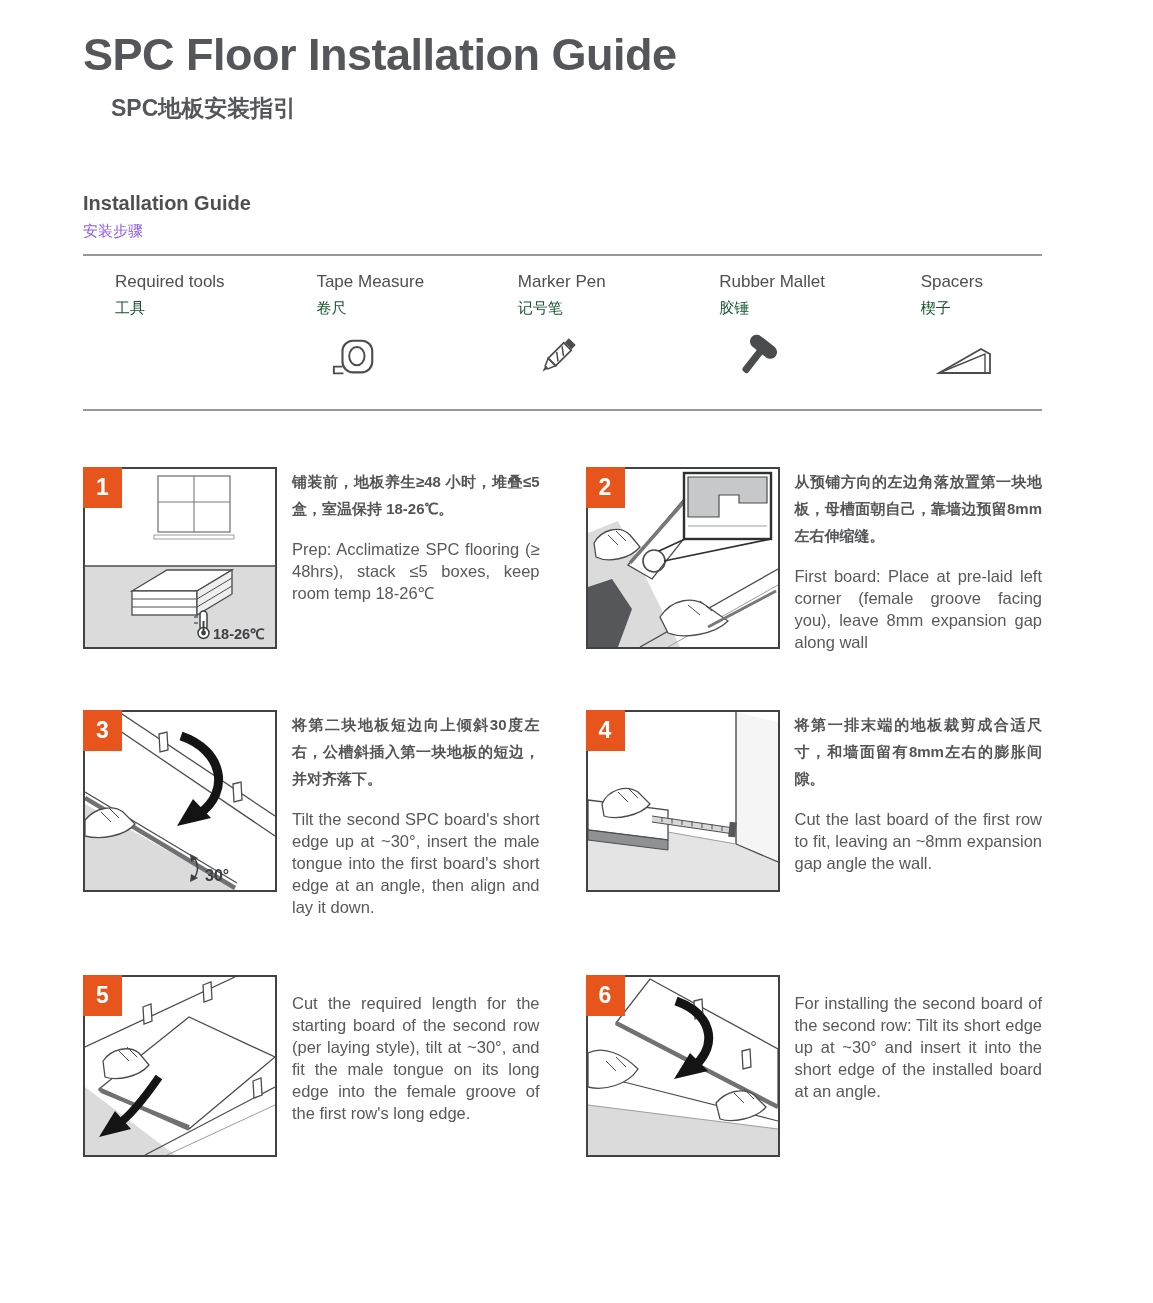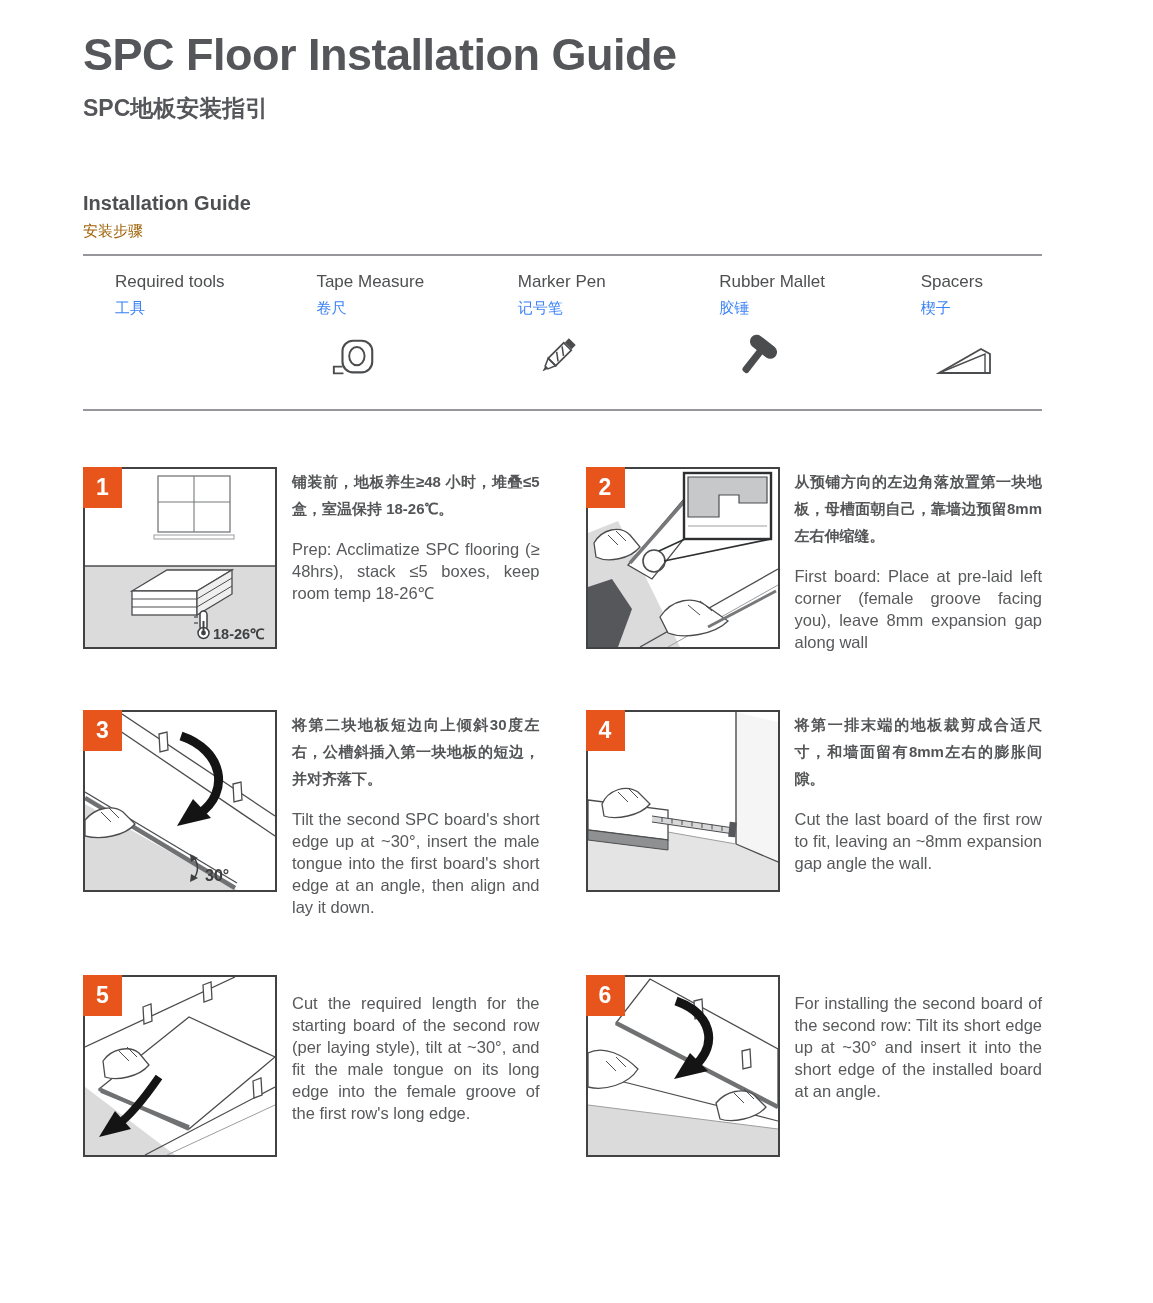--- a/index.html
+++ b/index.html
@@ -1,33 +1,33 @@
 <!DOCTYPE html>
 <html><head>
 <meta charset="utf-8">
 <style>
   html,body{margin:0;padding:0;background:#fff;}
   body{width:1153px;font-family:"Liberation Sans",sans-serif;color:#58595B;-webkit-font-smoothing:antialiased;}
   .page{box-sizing:border-box;width:1112px;min-height:1303px;padding:30px 70px 34px 83px;background:#fff;}
 
   
   .title{font-size:45px;font-weight:bold;color:#55565A;letter-spacing:-0.5px;line-height:1.12;margin:0;}
-  .subtitle-zh{font-size:23px;font-weight:bold;color:#55565A;margin-top:13px;}
+  .subtitle-zh{font-size:23px;font-weight:bold;color:#55565A;margin-top:13px;margin-left:28px;}
 
   
   .section-head{margin-top:68px;}
   .section-title{font-size:20px;font-weight:bold;color:#4E4F51;}
-  .section-title-zh{font-size:15px;color:#a16207;margin-top:7px;}
+  .section-title-zh{font-size:15px;color:#8b5cf6;margin-top:7px;}
   .rule{border:none;border-top:2px solid #96979A;margin:13px 0 0 0;}
 
   
   .tools{display:flex;padding:16px 0 14px 0;gap:48px;}
   .tool{flex:1;padding-left:32px;box-sizing:border-box;}
   .tool-label{font-size:17px;color:#4E4F51;font-weight:500;}
-  .tool-zh{font-size:15px;color:#3b82f6;margin-top:7px;}
+  .tool-zh{font-size:15px;color:#14532d;margin-top:7px;}
   .tool-icon{margin-top:12px;height:52px;display:flex;align-items:flex-end;}
   .tool-icon svg{margin-left:14px;}
 
   
   .steps{margin-top:56px;display:grid;grid-template-columns:1fr 1fr;column-gap:46px;row-gap:56px;}
   .step{display:flex;gap:15px;}
   .figure{position:relative;width:190px;height:178px;border:2px solid #414244;background:#fff;flex:none;}
   .figure svg{display:block;width:100%;height:100%;}
   .badge{position:absolute;top:-2px;left:-2px;width:39px;height:41px;background:#E7551C;color:#fff;
          font-size:23px;font-weight:bold;display:flex;align-items:center;justify-content:center;z-index:2;}

